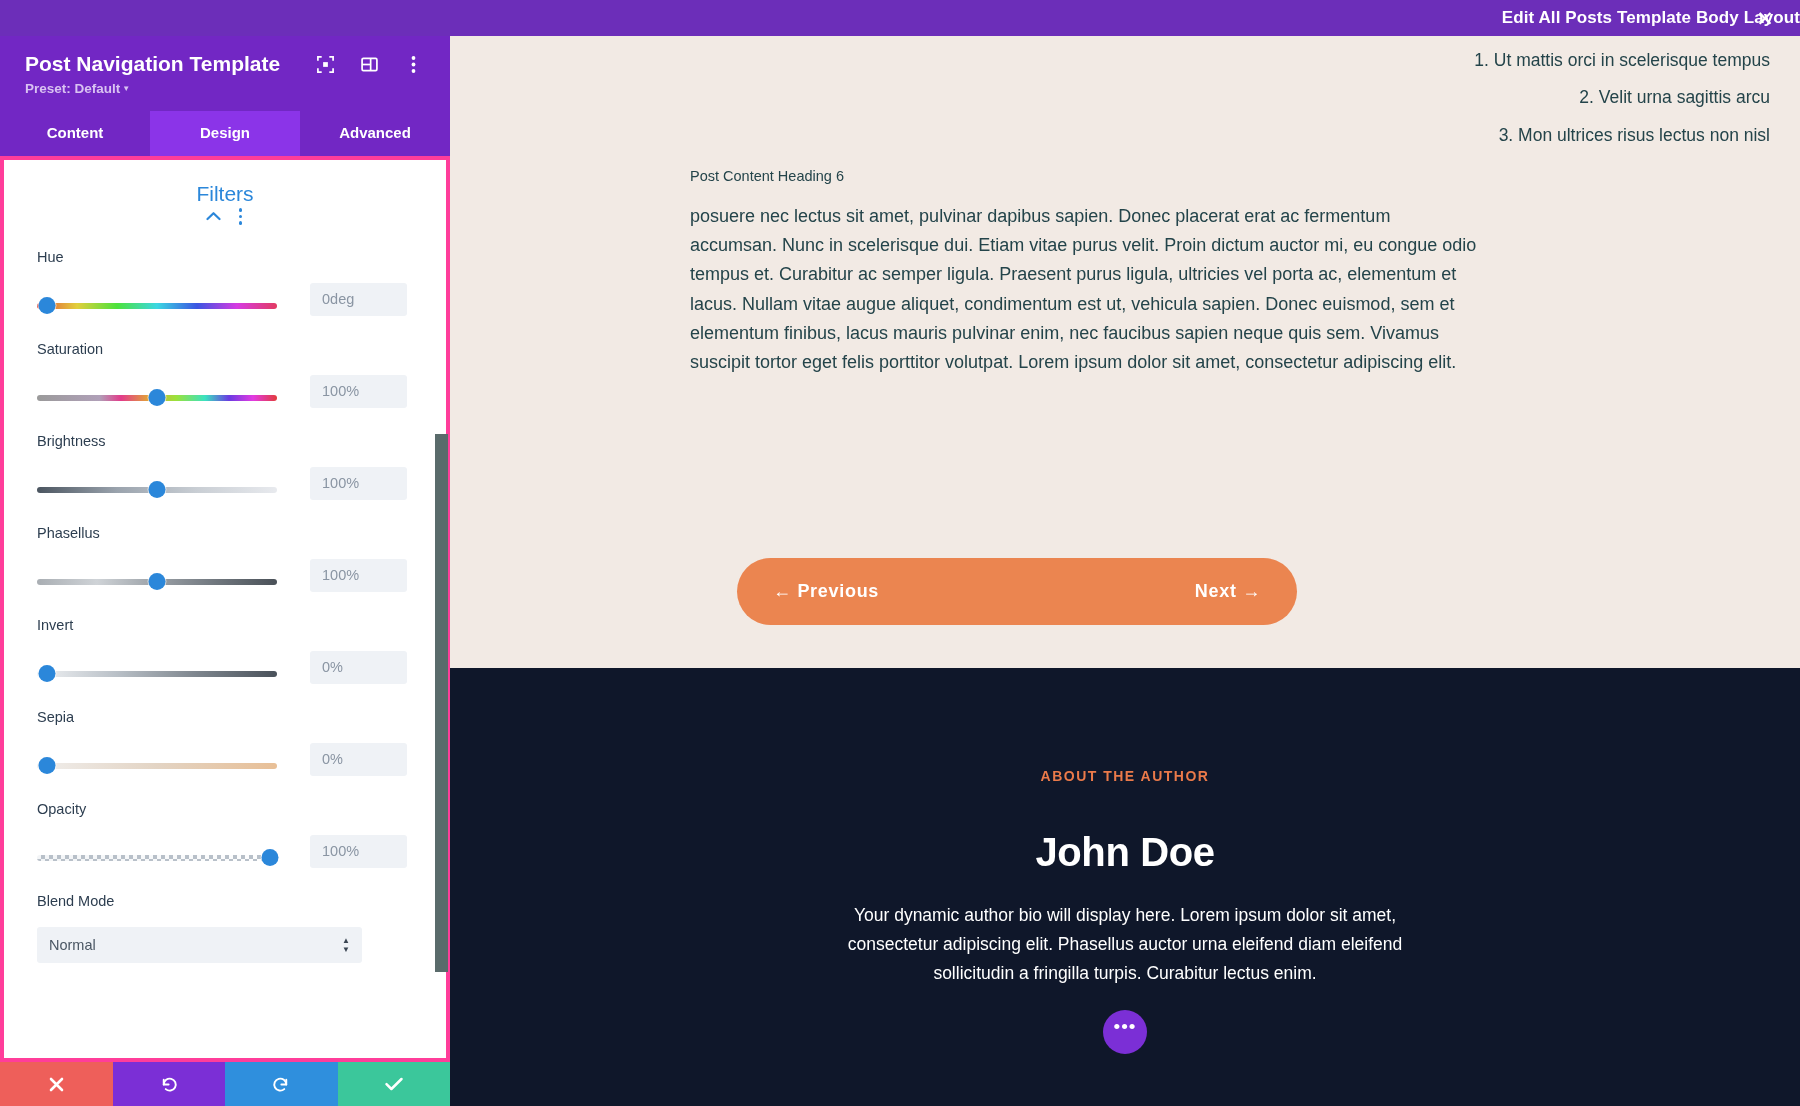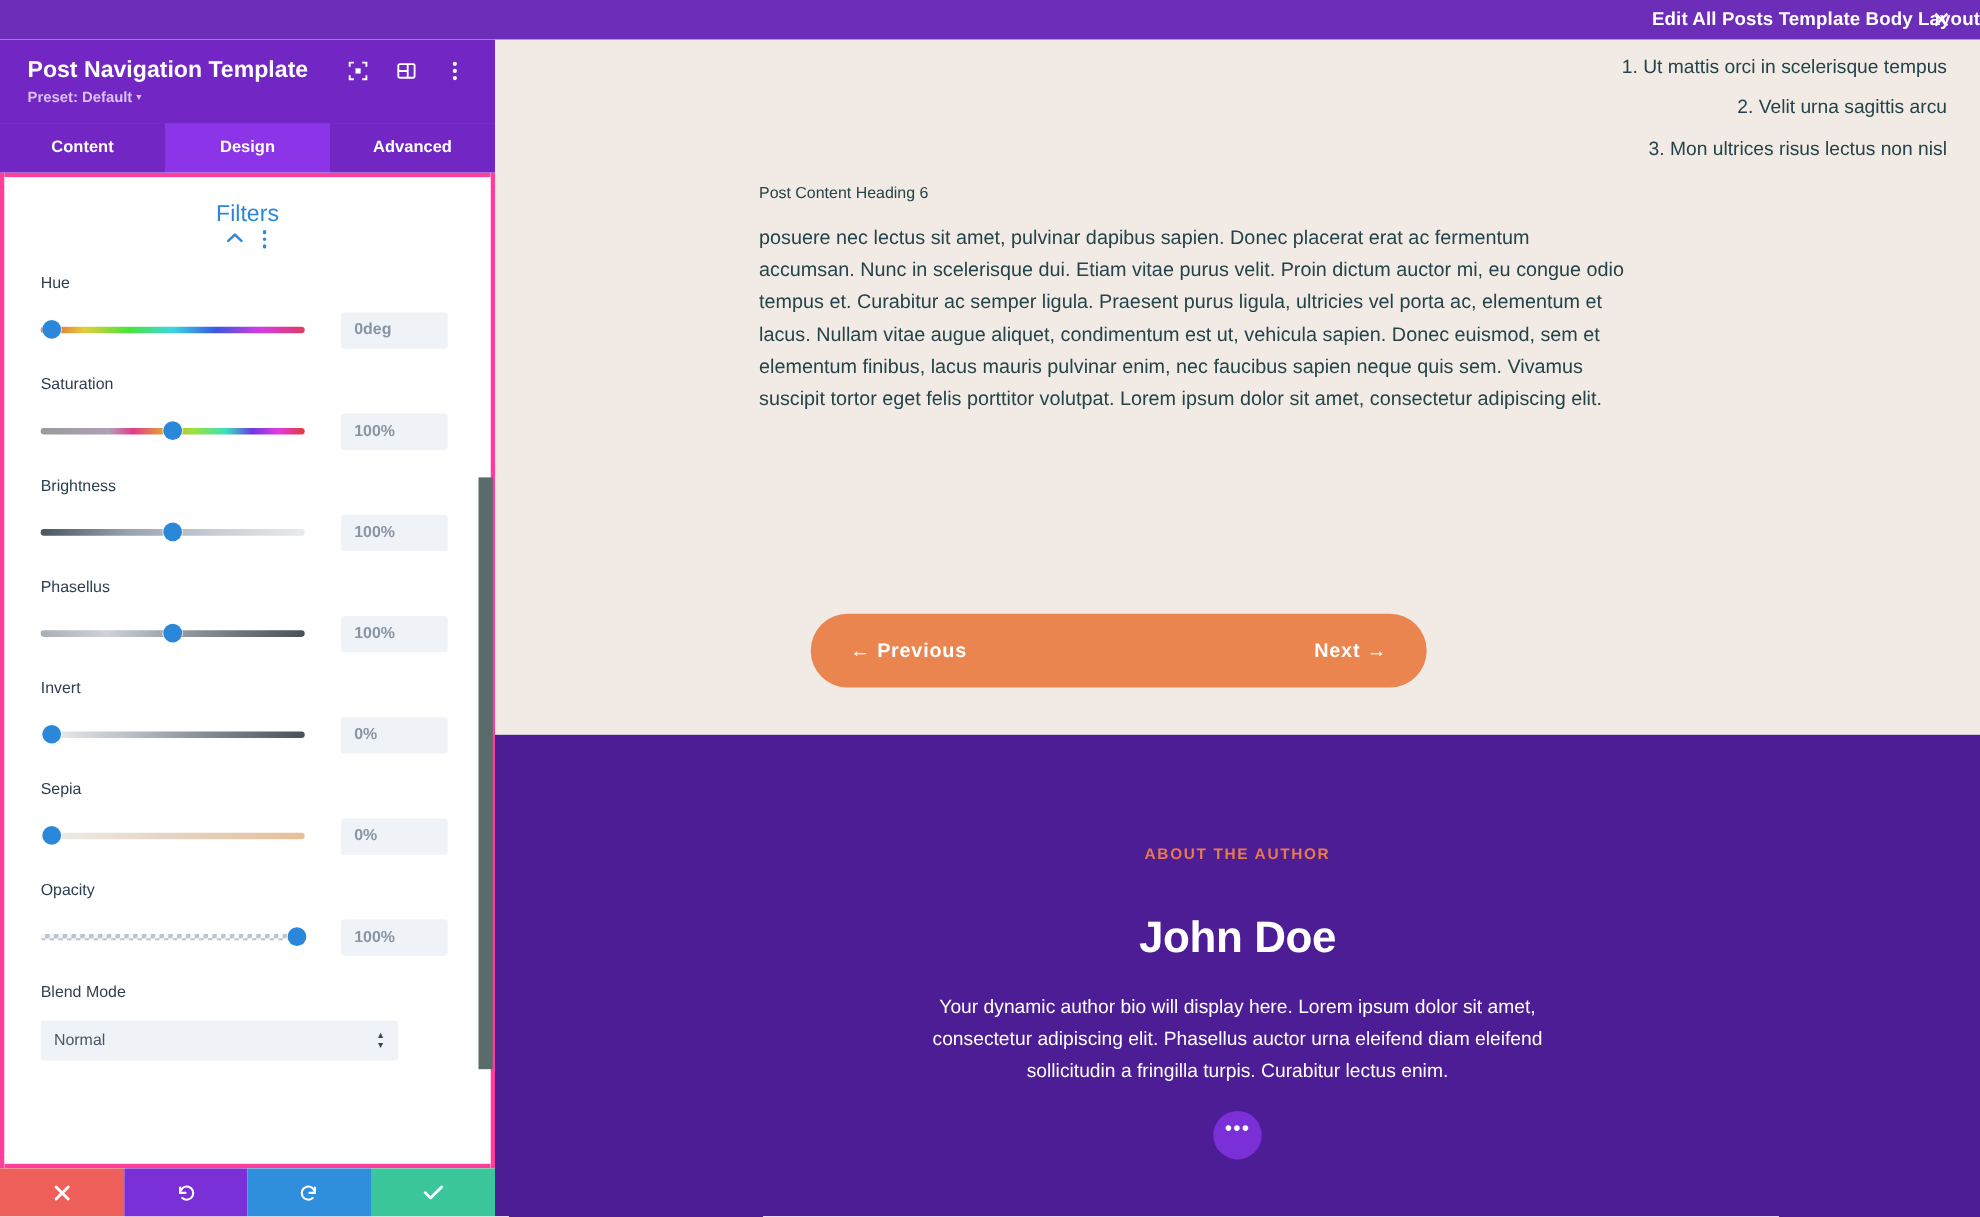--- a/index.html
+++ b/index.html
@@ -82,21 +82,21 @@
   .section-head { display: flex; align-items: center; margin-bottom: 22px; flex-direction: column; }
   .section-title { color: #2b87da; font-size: 21px; font-weight: 400; flex: 1 1 auto; }
   .section-ctrl { display: flex; align-items: center; gap: 16px; }
   .chev { cursor: pointer; }
   .kebab { display: flex; flex-direction: column; gap: 3px; cursor: pointer; padding: 2px; }
   .kebab i { width: 3.5px; height: 3.5px; border-radius: 50%; background: #2b87da; display: block; }
 
   
   .ctrl { margin-bottom: 25px; }
   .ctrl-label { font-size: 14.5px; color: #2d3e50; margin-bottom: 18px; font-weight: 400; }
-  .ctrl-row { display: flex; align-items: center; font-weight: bold; }
+  .ctrl-row { display: flex; align-items: flex-end; }
   .slider { position: relative; width: 240px; height: 20px; flex: 0 0 auto; }
   .track {
     position: absolute; left: 0; right: 0; top: 7px; height: 6px; border-radius: 3px;
   }
   .knob {
     position: absolute; top: 1px; width: 17px; height: 17px; border-radius: 50%;
     background: #2b87da; transform: translateX(-50%); cursor: pointer;
     box-shadow: 0 0 0 1px rgba(255,255,255,.6);
   }
   .numbox {
@@ -167,21 +167,21 @@
     position: absolute; left: 287px; top: 522px; width: 560px; height: 67px;
     background: #eb8550; border-radius: 34px;
     display: flex; align-items: center; justify-content: space-between;
     padding: 0 36px; cursor: pointer;
   }
   .nav-btn-label {
     color: #ffffff; font-size: 18px; font-weight: 700; letter-spacing: .7px;
   }
 
   .author-area {
-    background: #4c1d95; height: 438px; position: relative; text-align: center;
+    background: #0f172a; height: 438px; position: relative; text-align: center;
     padding-top: 100px;
   }
   .author-kicker {
     color: #ea7a4a; font-size: 14px; font-weight: 700; letter-spacing: 1.5px;
   }
   .author-name {
     color: #ffffff; font-size: 40px; font-weight: 700; margin-top: 46px; letter-spacing: -.4px;
   }
   .author-bio {
     color: #ffffff; font-size: 17.5px; line-height: 1.65; margin: 26px auto 0;

